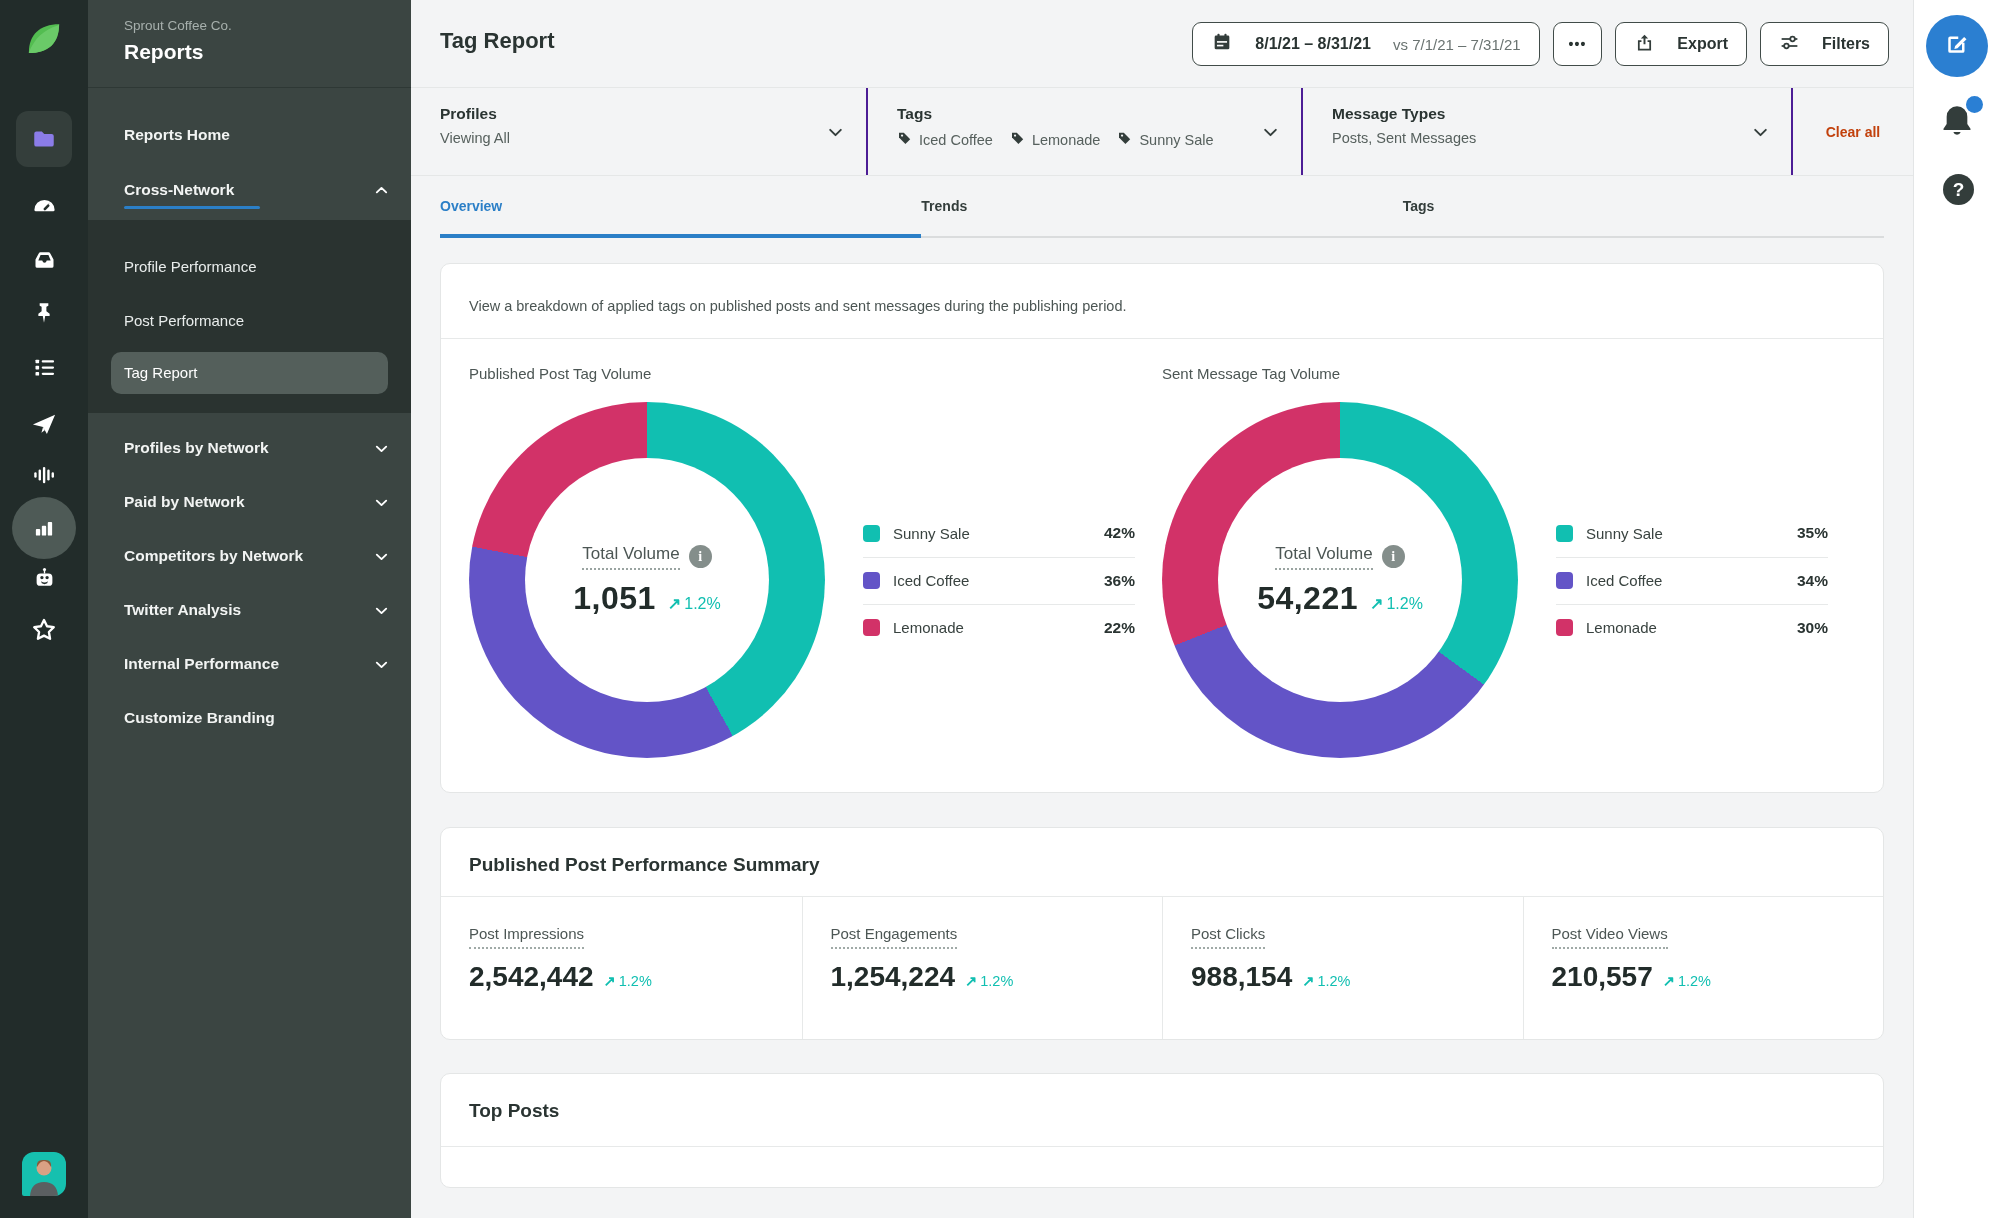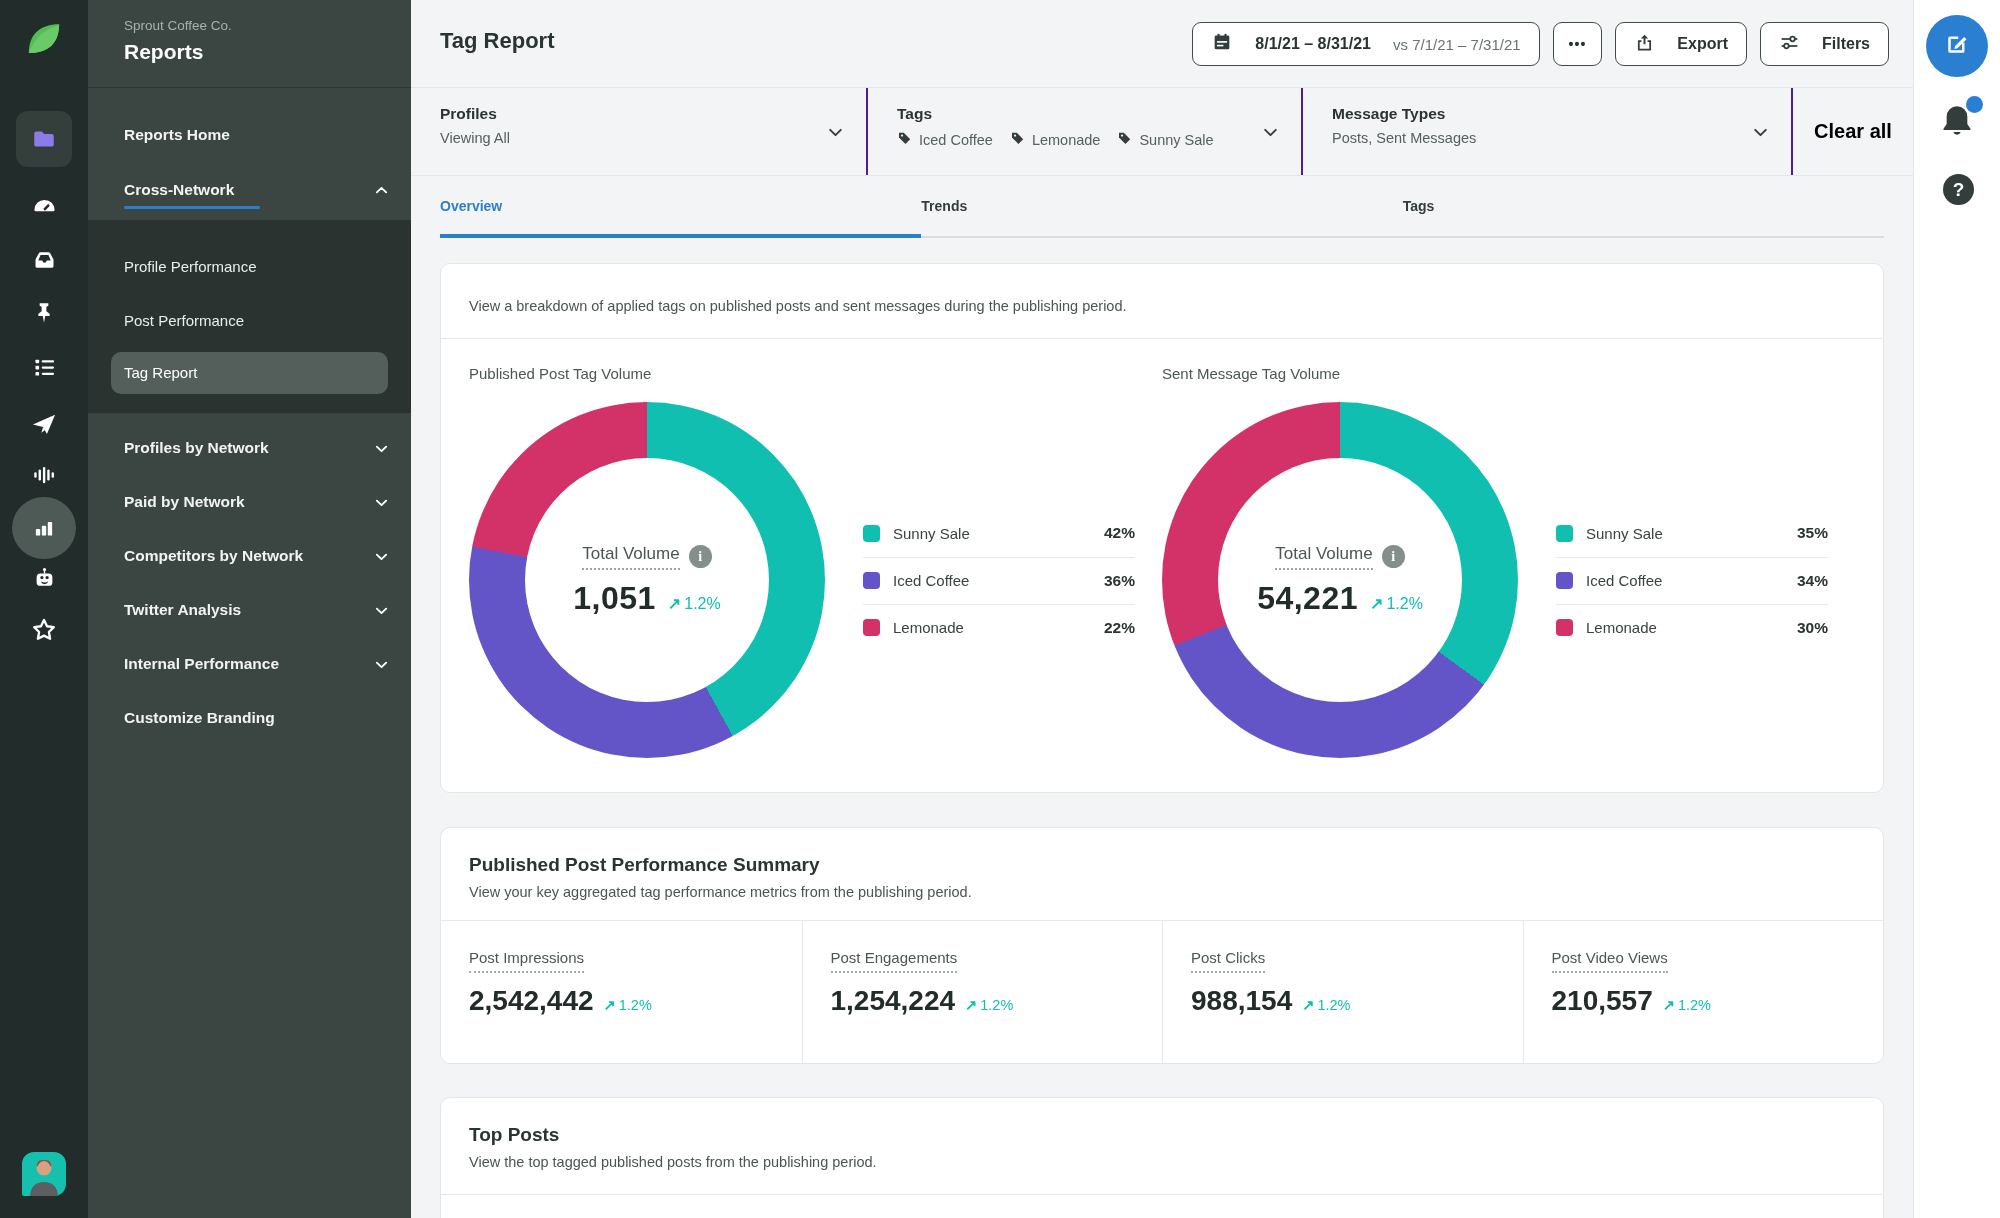--- a/index.html
+++ b/index.html
@@ -37,21 +37,21 @@
   .btn .sub { font-weight:400; color:#6a7371; font-size:15px; }
   .btn-more { padding:0 15px; letter-spacing:1px; font-size:14px; }
 
   
   .filter-bar { position:absolute; left:0; top:88px; width:100%; height:88px; border-bottom:1px solid #e5e7e7; display:flex; }
   .filter-sec { position:relative; height:100%; border-right:2px solid #4c1d95; padding:17px 0 0 29px; cursor:pointer; }
   .fs-label { font-size:15.5px; font-weight:700; color:#2a3432; }
   .fs-value { margin-top:7px; font-size:14.5px; color:#56605d; display:flex; align-items:center; gap:7px; }
   .filter-sec .chev { position:absolute; right:22px; top:36px; }
   .chip { display:flex; align-items:center; gap:6px; margin-right:10px; }
-  .clear-all { flex:1; display:flex; align-items:center; justify-content:center; font-size:20px; font-weight:600; color:#000000; cursor:pointer; }
+  .clear-all { flex:1; display:flex; align-items:center; justify-content:center; font-size:14px; font-weight:600; color:#c2410c; cursor:pointer; }
 
   
   .tabs { position:absolute; left:29px; top:176px; width:1444px; height:62px; display:flex; border-bottom:2px solid #dadcdd; }
   .tab { flex:1; text-align:left; padding-top:22px; font-size:14px; font-weight:600; color:#333d3b; border-bottom:4px solid transparent; margin-bottom:-2px; cursor:pointer; }
   .tab.active { color:#2b7fc7; border-bottom-color:#2b7fc7; }
 
   
   .content { position:absolute; left:29px; top:245px; width:1444px; }
   .card { background:#fff; border:1px solid #e4e6e6; border-radius:10px; overflow:hidden; }
   .card-head { padding:26px 28px 24px; }
@@ -438,21 +438,20 @@
             </div>
           </div>
         </div>
 
       </div>
     </div>
 
     <div class="card mt34">
       <div class="card-head" style="padding-bottom:20px;">
         <div class="card-title">Published Post Performance Summary</div>
-        <div class="card-desc">View your key aggregated tag performance metrics from the publishing period.</div>
       </div>
       <div class="metrics-grid">
         <div class="metric">
           <span class="metric-label">Post Impressions</span>
           <div class="metric-value-row">
             <span class="metric-value">2,542,442</span>
             <span class="trend"><span class="arr">↗</span><span>1.2%</span></span>
           </div>
         </div>
         <div class="metric">
@@ -475,21 +474,20 @@
             <span class="metric-value">210,557</span>
             <span class="trend"><span class="arr">↗</span><span>1.2%</span></span>
           </div>
         </div>
       </div>
     </div>
 
     <div class="card mt33">
       <div class="card-head">
         <div class="card-title">Top Posts</div>
-        <div class="card-desc">View the top tagged published posts from the publishing period.</div>
       </div>
       <div class="hr"></div>
       <div class="topposts-body"></div>
     </div>
 
   </div>
 </div>
 
 <div id="right-rail">
   <div class="compose-btn">

